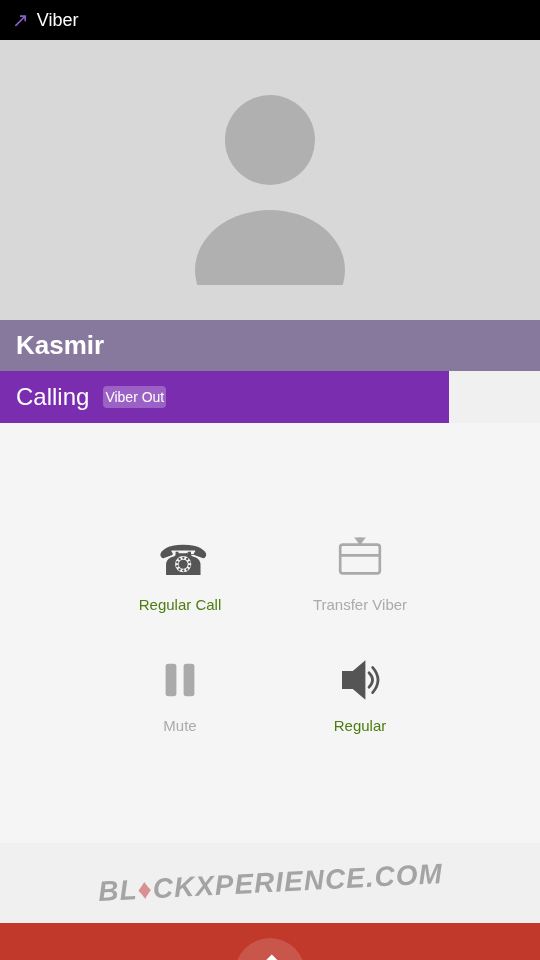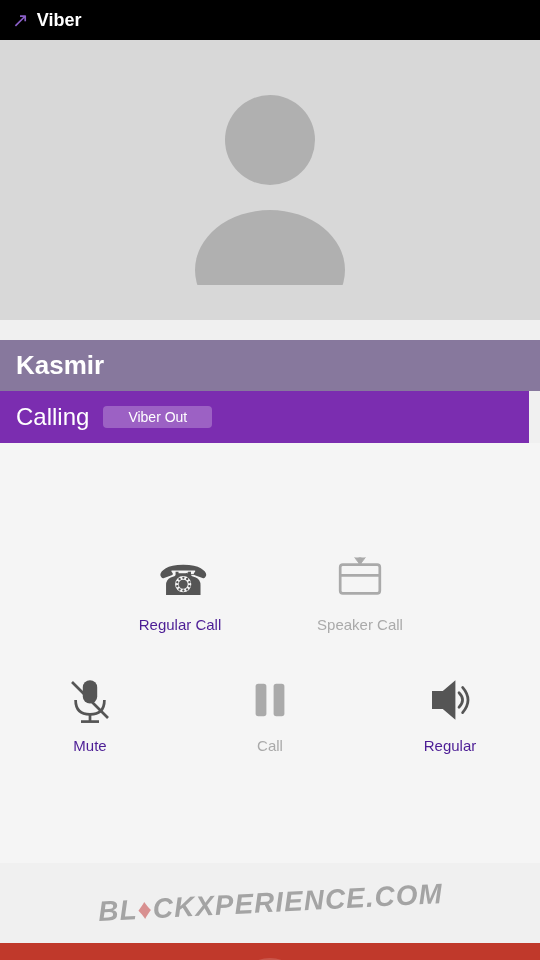--- a/index.html
+++ b/index.html
@@ -32,47 +32,46 @@
       align-items: center;
       justify-content: center;
       position: relative;
     }
 
     
     #name-bar {
       width: 540px;
       background: rgba(100, 80, 130, 0.75);
       padding: 10px 16px;
-      margin-top: 20px;
     }
     #name-bar .contact-name {
       color: #fff;
       font-size: 26px;
       font-weight: bold;
     }
 
     
     #calling-bar {
-      width: 529px;
+      width: 449px;
       background: #7b2db0;
       padding: 12px 16px;
       display: flex;
       align-items: center;
       gap: 14px;
     }
     #calling-bar .calling-text {
       color: #fff;
       font-size: 24px;
       font-weight: 500;
     }
     #calling-bar .viber-out-badge {
       background: rgba(255,255,255,0.25);
       color: #fff;
       font-size: 14px;
-      padding: 3px 25px;
+      padding: 3px 2px;
       border-radius: 4px;
     }
 
     
     #controls-area {
       background: #f5f5f5;
       flex: 1;
       display: flex;
       flex-direction: column;
       align-items: center;
@@ -94,21 +93,21 @@
       flex-direction: column;
       align-items: center;
       justify-content: flex-start;
       width: 33.33%;
       gap: 10px;
       padding: 10px 0;
       cursor: pointer;
     }
     .control-label {
       font-size: 15px;
-      color: #4c1d95;
+      color: #4d7c0f;
     }
     .control-label.dimmed {
       color: #aaa;
     }
 
     
     #watermark {
       width: 540px;
       height: 80px;
       background: #f0f0f0;
@@ -162,21 +161,21 @@
     .icon-svg {
       width: 54px;
       height: 54px;
     }
   </style>
 </head>
 <body>
 
 <div id="status-bar">
   <span style="color:#8a5fc7;font-size:20px;">↗</span>
-  <span style="color:#fff;font-size:18px;font-weight:bold;">Viber</span>
+  <span style="color:#fff;font-size:18px;font-weight:normal;">Viber</span>
 </div>
 
 <div id="avatar-section">
 
   <svg width="160" height="210" viewBox="0 0 160 210">
 
     <circle cx="80" cy="65" r="45" fill="#b0b0b0"></circle>
 
     <ellipse cx="80" cy="195" rx="75" ry="60" fill="#b0b0b0"></ellipse>
   </svg>
@@ -204,47 +203,33 @@
     </div>
 
 
     <div class="control-btn">
       <svg class="icon-svg" viewBox="0 0 60 60">
         <rect x="8" y="14" width="44" height="32" rx="3" fill="none" stroke="#aaa" stroke-width="3"></rect>
         <line x1="8" y1="26" x2="52" y2="26" stroke="#aaa" stroke-width="3"></line>
         <polyline points="24,6 30,14 36,6" fill="#aaa" stroke="#aaa" stroke-width="1"></polyline>
         <line x1="30" y1="6" x2="30" y2="14" stroke="#aaa" stroke-width="3"></line>
       </svg>
-      <span class="control-label dimmed">Speaker Call</span>
+      <span class="control-label dimmed">Transfer Viber</span>
     </div>
   </div>
 
   <div class="controls-row">
 
-    <div class="control-btn">
-      <svg class="icon-svg" viewBox="0 0 60 60">
-
-        <rect x="22" y="8" width="16" height="26" rx="8" fill="#555"></rect>
-
-        <path d="M14 30 Q14 46 30 46 Q46 46 46 30" fill="none" stroke="#555" stroke-width="3"></path>
-
-        <line x1="30" y1="46" x2="30" y2="54" stroke="#555" stroke-width="3"></line>
-        <line x1="20" y1="54" x2="40" y2="54" stroke="#555" stroke-width="3"></line>
-
-        <line x1="10" y1="10" x2="50" y2="50" stroke="#555" stroke-width="3"></line>
-      </svg>
-      <span class="control-label">Mute</span>
-    </div>
 
     <div class="control-btn">
       <svg class="icon-svg" viewBox="0 0 60 60">
         <rect x="14" y="12" width="12" height="36" rx="3" fill="#aaa"></rect>
         <rect x="34" y="12" width="12" height="36" rx="3" fill="#aaa"></rect>
       </svg>
-      <span class="control-label dimmed">Call</span>
+      <span class="control-label dimmed">Mute</span>
     </div>
 
     <div class="control-btn">
       <svg class="icon-svg" viewBox="0 0 60 60">
 
         <polygon points="10,20 10,40 22,40 36,52 36,8 22,20" fill="#555"></polygon>
 
         <path d="M40 22 Q48 30 40 38" fill="none" stroke="#555" stroke-width="3" stroke-linecap="round"></path>
         <path d="M44 16 Q56 30 44 44" fill="none" stroke="#555" stroke-width="3" stroke-linecap="round"></path>
       </svg>

